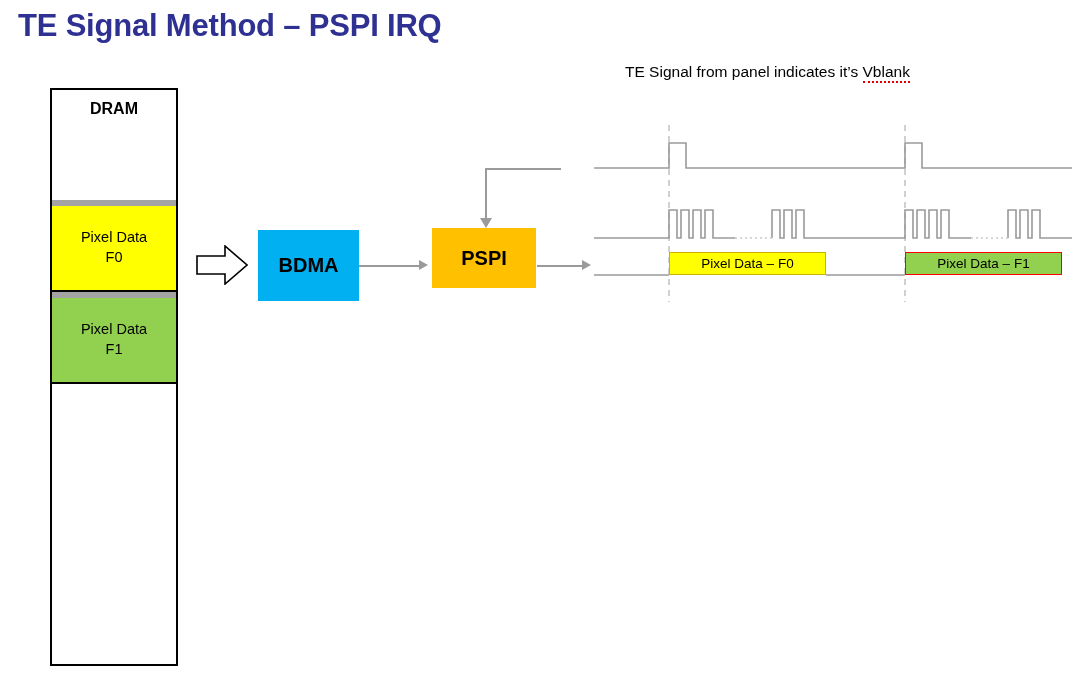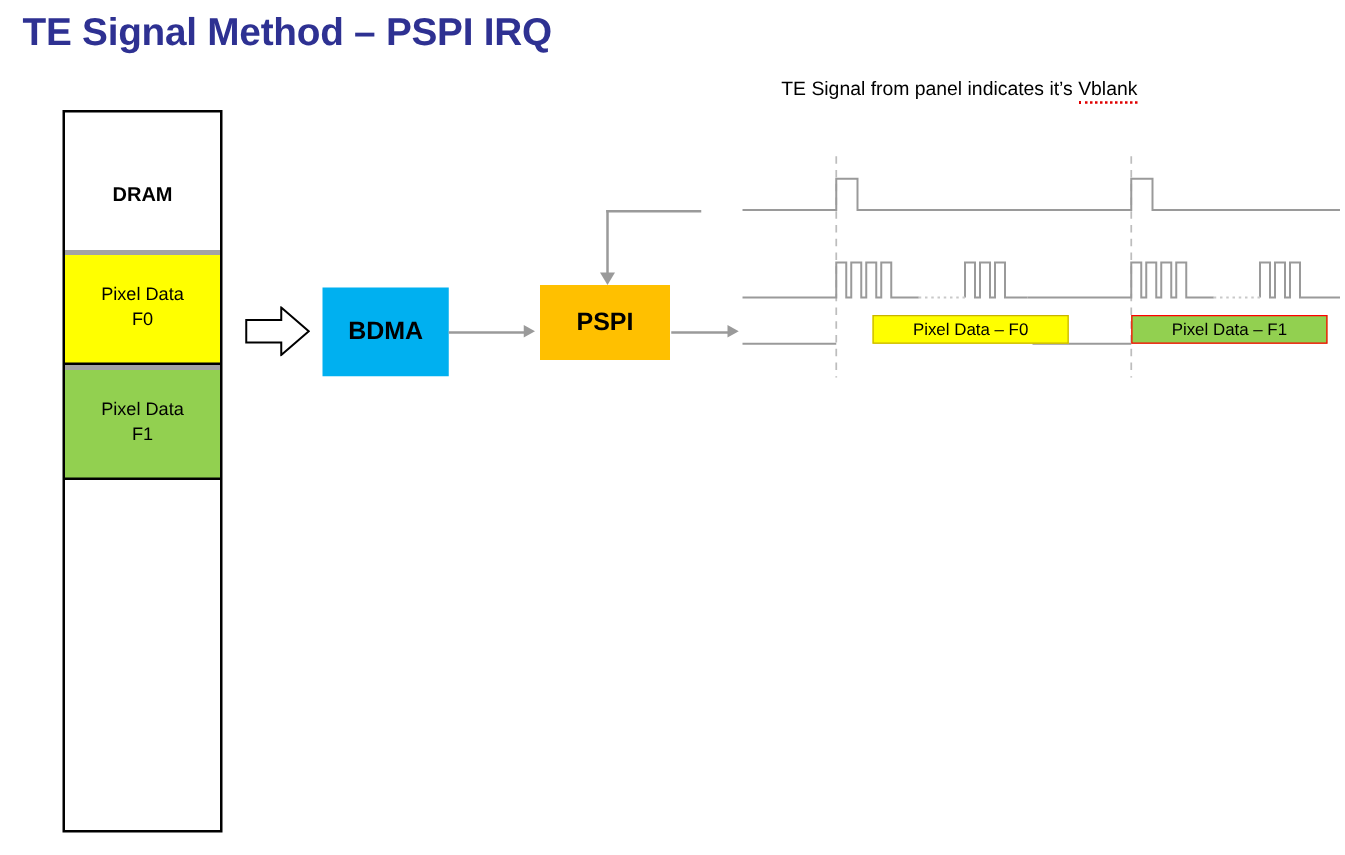--- a/index.html
+++ b/index.html
@@ -40,28 +40,27 @@
     background: #ffffff;
   }
   #dram-label {
     position: absolute;
     left: 0;
     top: 10px;
     width: 100%;
     text-align: center;
     font-size: 16px;
     font-weight: bold;
-    margin-top: 48px;
   }
   .dram-seg {
     position: absolute;
     left: 0;
     width: 100%;
     box-sizing: border-box;
-    border-top: 4px solid #a3a3a3;
+    border-top: 6px solid #a3a3a3;
     border-bottom: 2px solid #000000;
     display: flex;
     align-items: center;
     justify-content: center;
     text-align: center;
     font-size: 14.5px;
     line-height: 1.35;
     color: #000000;
   }
   #dram-seg-f0 {
@@ -199,21 +198,20 @@
     font-size: 13.5px;
     color: #000000;
     white-space: nowrap;
   }
   #packet-f0 {
     left: 669px;
     top: 252px;
     width: 157px;
     background: #FFFF00;
     border: 1px solid #C8B400;
-    margin-left: 29px;
   }
   #packet-f1 {
     left: 905px;
     top: 252px;
     width: 157px;
     background: #92D050;
     border: 1.5px solid #FF0000;
   }
 </style>
 </head>

